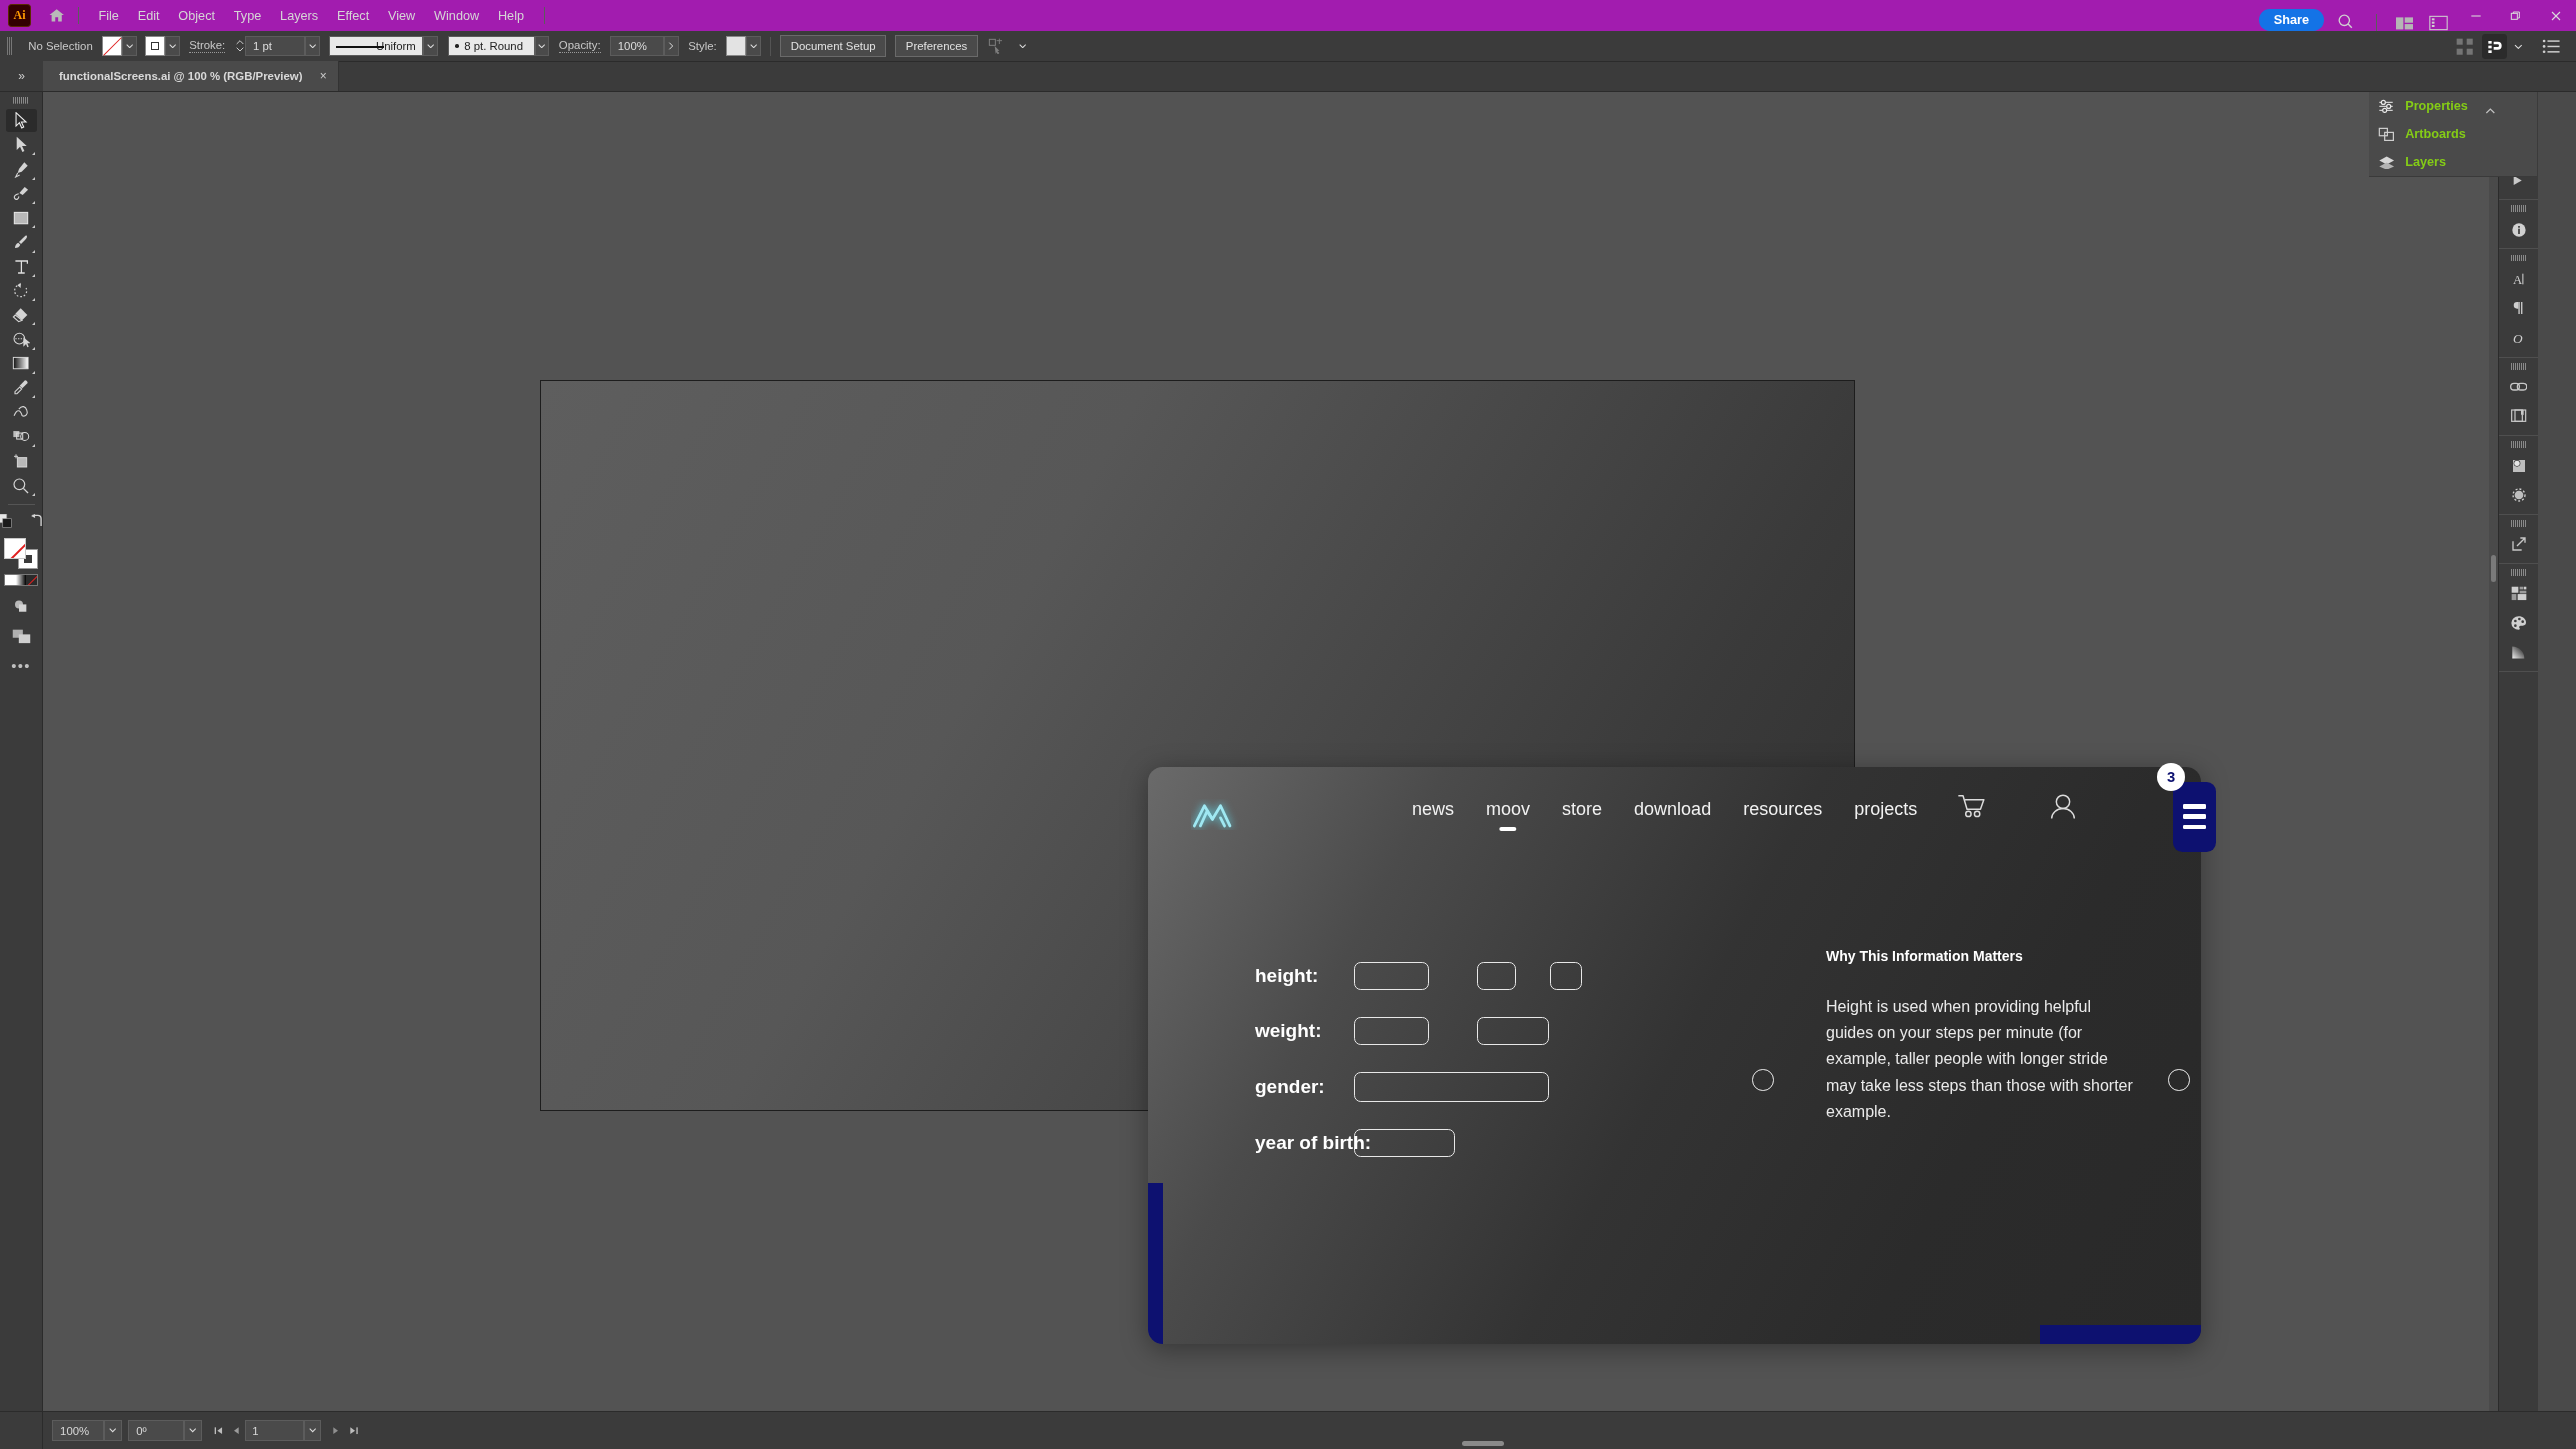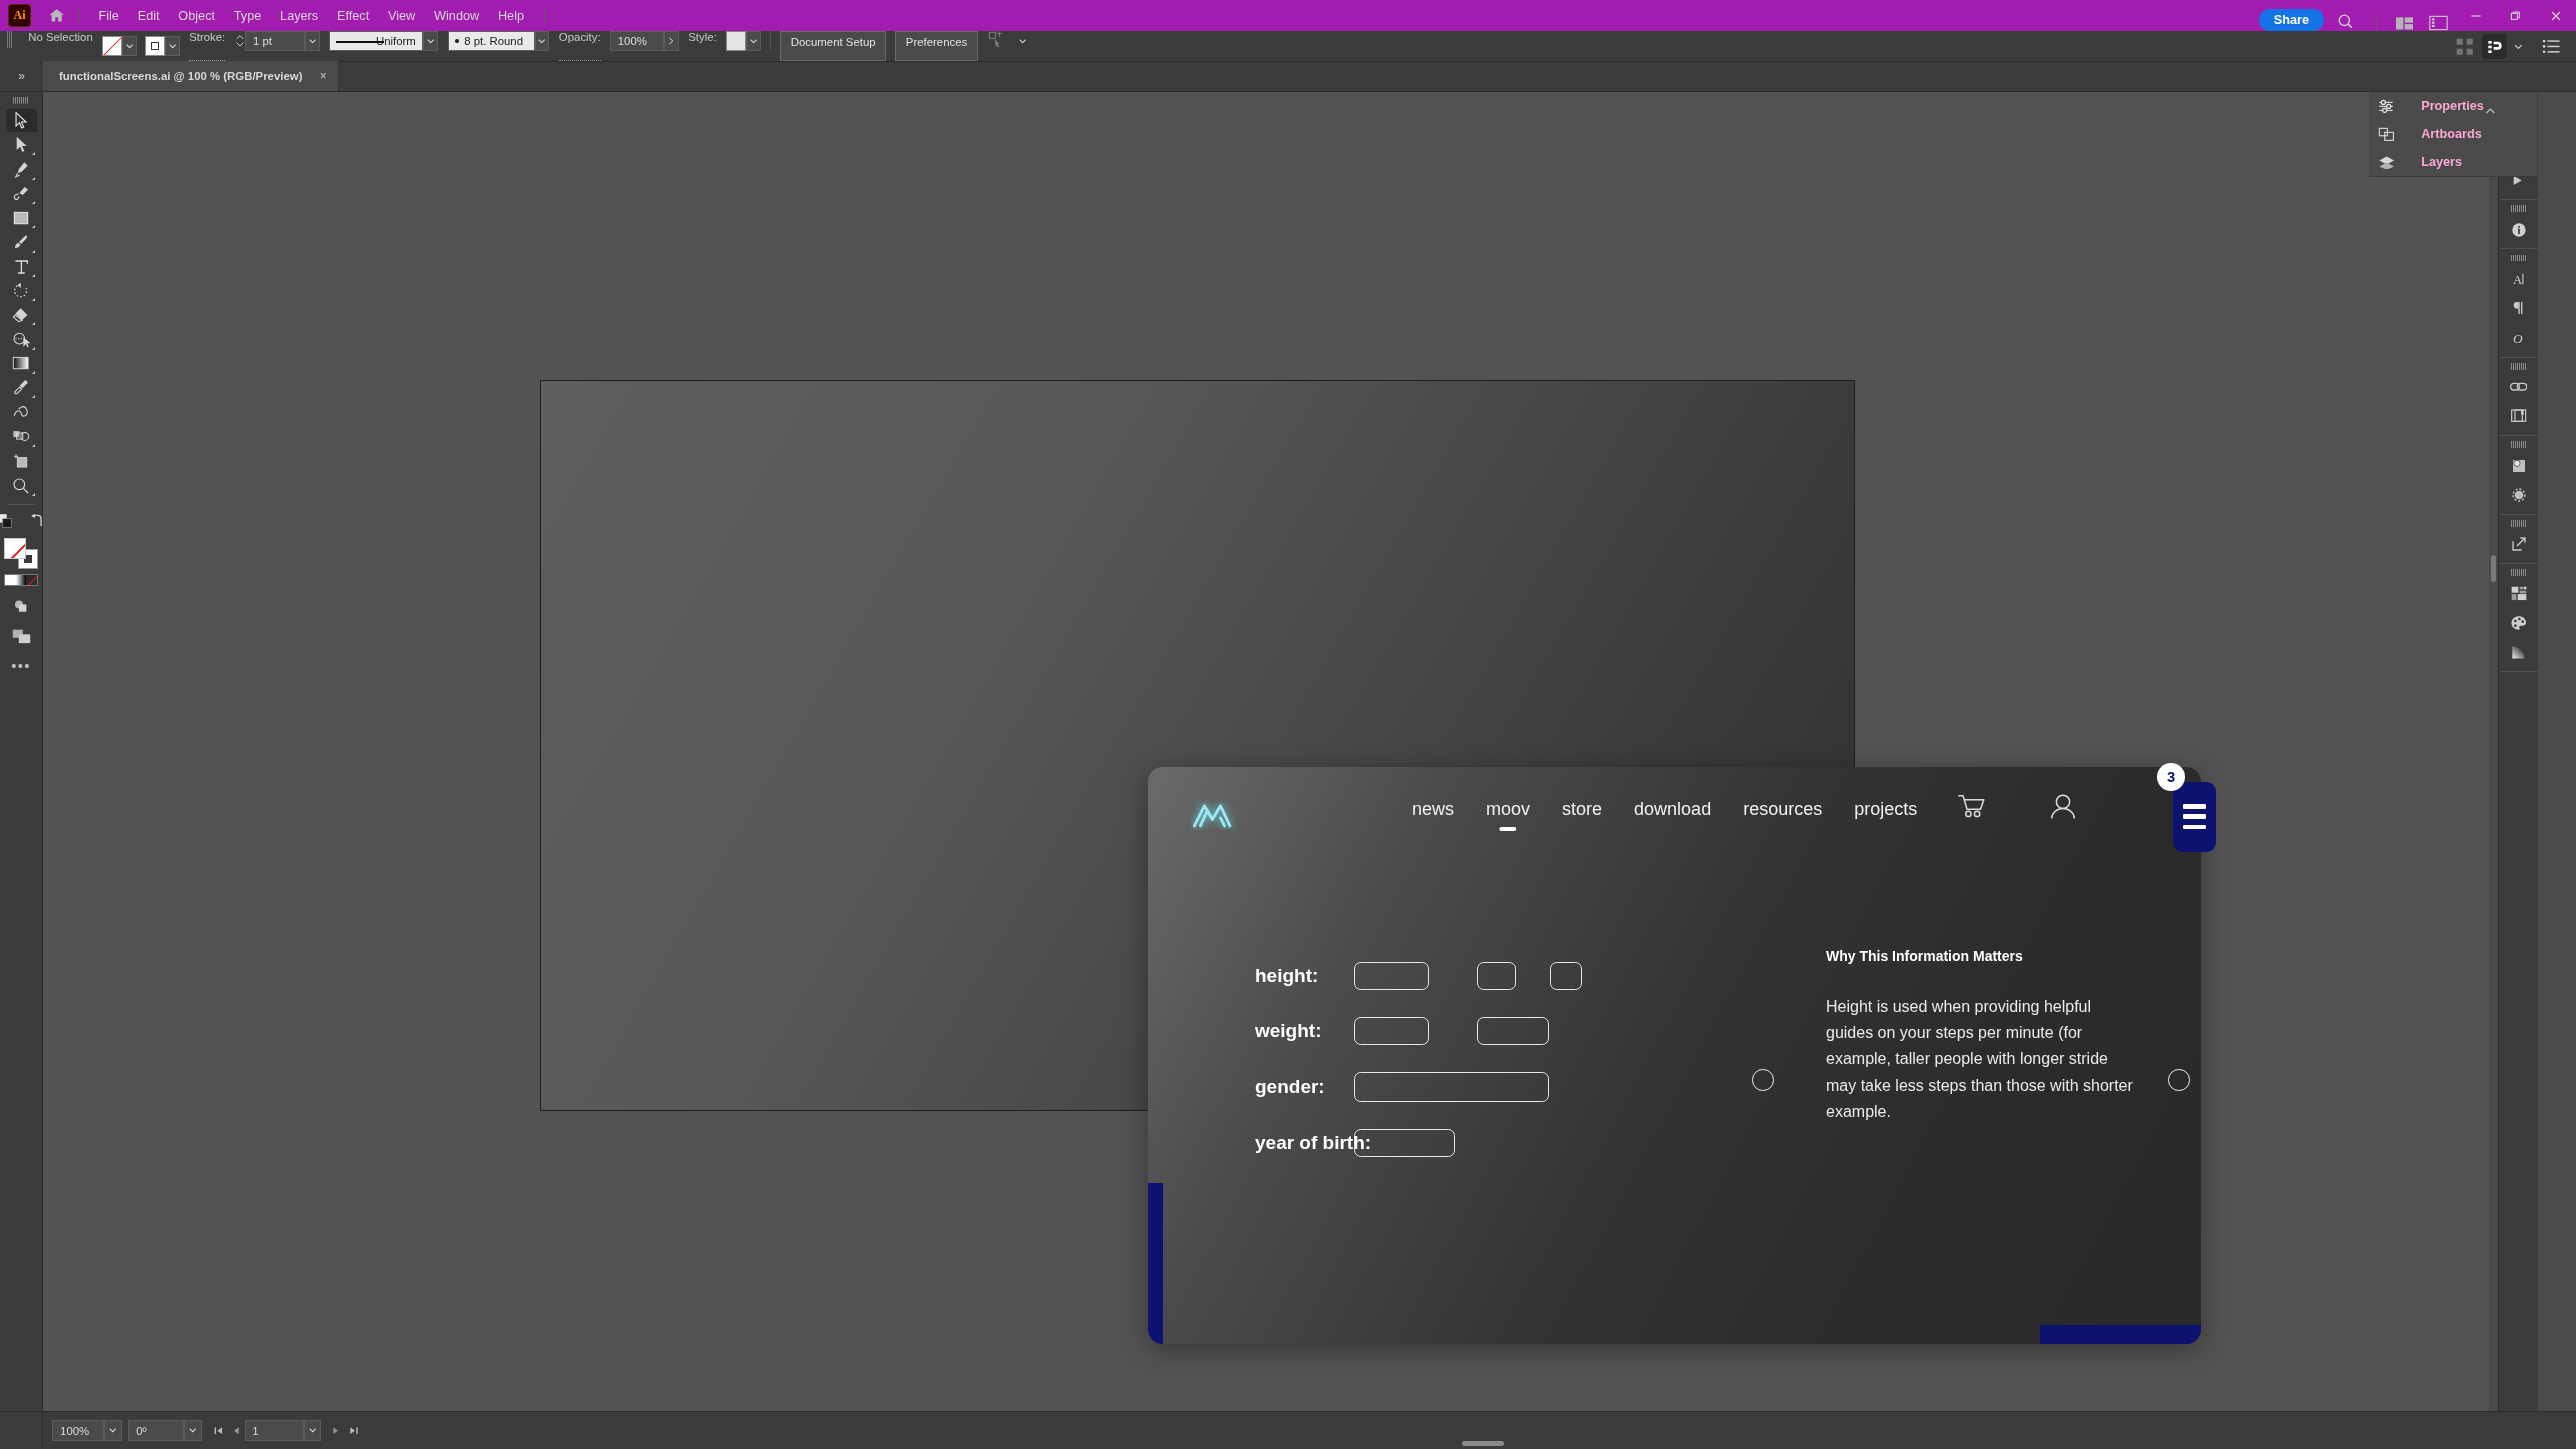--- a/index.html
+++ b/index.html
@@ -37,21 +37,21 @@
     border-radius: 10.7px; padding: 4px 14.8px; margin-right: 12px; cursor: pointer;
   }
   .search-ic { margin-right: 10.7px; cursor: pointer; }
   .ws-ic { margin: 0 8px; cursor: pointer; }
   .wincontrols { display: flex; height: 31px; }
   .wc { width: 40px; height: 31px; display: flex; align-items: center; justify-content: center; cursor: pointer; }
 
   
   .controlbar {
     position: absolute; top: 31px; left: 0; width: 2576px; height: 31px;
-    background: #3b3b3b; display: flex; 
+    background: #3b3b3b; display: flex; align-items: center;
     border-bottom: 0.7px solid #2b2b2b;
   }
   .grip { width: 6.7px; height: 17.4px; margin: 0 5.4px 0 6.7px;
     background: repeating-linear-gradient(to right, #777 0 0.7px, transparent 0.7px 2px); }
   .cb-label { color: #c9c9c9; font-size: 11.4px; margin: 0 9.4px; white-space: nowrap; }
   .cb-label.dotted { border-bottom: 0.7px dotted #9a9a9a; padding-bottom: 0.7px; }
   .swatch-wrap { display: flex; align-items: center; }
   .swatch {
     width: 20px; height: 20px; background: #fff; border: 0.7px solid #888;
     display:flex; align-items:center; justify-content:center;
@@ -212,21 +212,21 @@
   .rgroup { width:39px; display:flex; flex-direction:column; align-items:center; border-bottom:0.7px solid #4f4f4f; padding-bottom:4px; margin-bottom:1.3px; }
   .rgrip { width:14.8px; height:6.7px; margin:4px 0 2.7px;
     background: repeating-linear-gradient(to right,#8a8a8a 0 0.7px, transparent 0.7px 2px); }
   .rbtn { width:31px; height:29.5px; display:flex; align-items:center; justify-content:center; cursor:pointer; }
   .rpanel { width:39px; background:#4a4a4a; }
   .expanded {
     position:absolute; top:92px; right:39px; width:168px; background:#4a4a4a;
     border-bottom:0.7px solid #3a3a3a;
   }
   .prow { display:flex; align-items:center; gap:9.4px; height:28px; padding-left:9.4px; cursor:pointer; }
-  .prow span.lbl { color:#f9a8d4; font-size:12.7px; font-weight:600;margin-left:16px; }
+  .prow span.lbl { color:#84cc16; font-size:12.7px; font-weight:600; }
 
   
   .collapse-chev {
     position:absolute; top:101px; right:78px; width:14.8px; height:20px;
     display:flex; align-items:center; justify-content:center; cursor:pointer;
   }
 
   
   .statusbar {
     position:absolute; left:0; bottom:0; width:2576px; height:38px;

